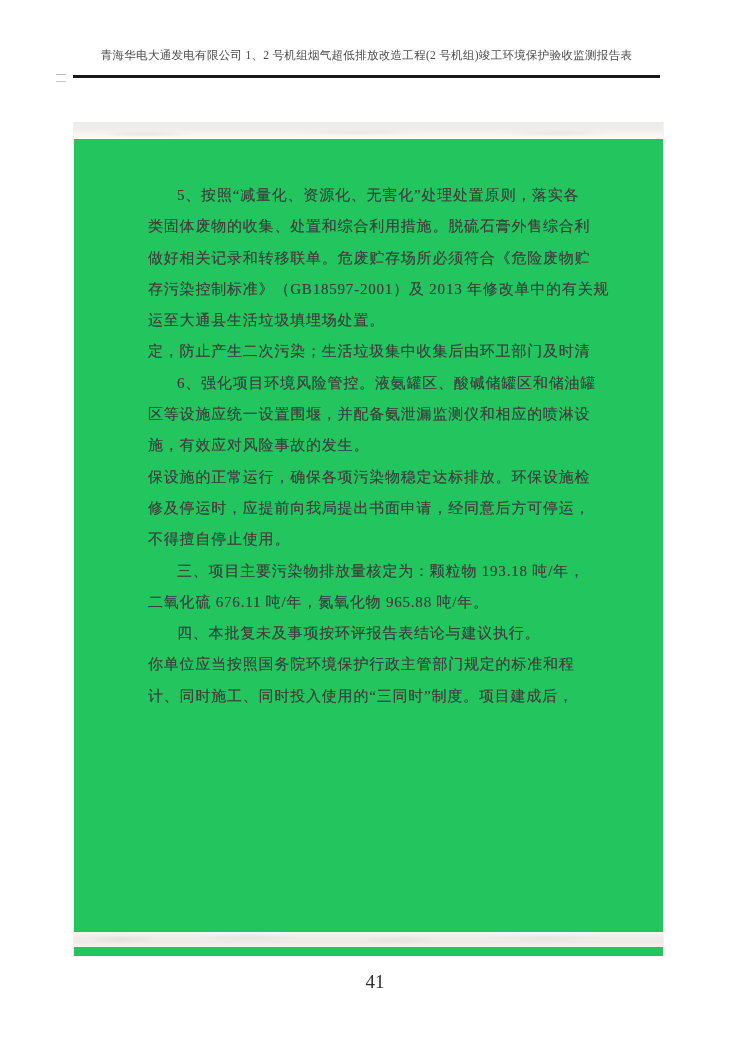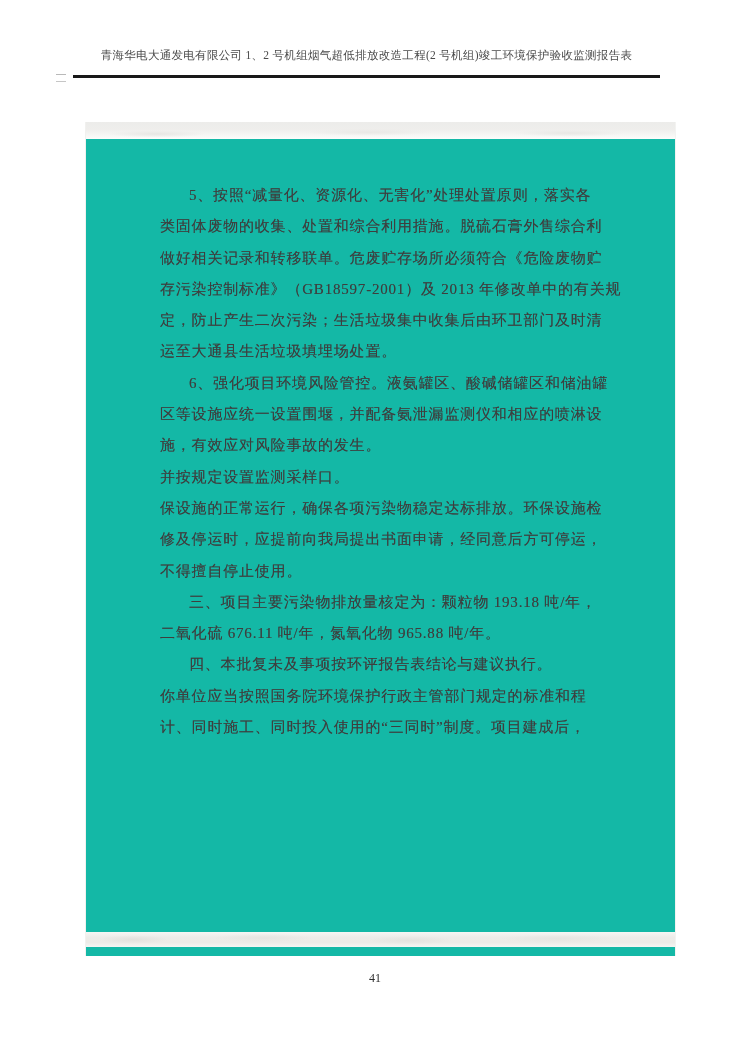--- a/index.html
+++ b/index.html
@@ -42,25 +42,25 @@
     top: 74px;
     left: 56px;
     width: 10px;
     height: 6px;
     border-top: 1px solid #b9b9b9;
     border-bottom: 1px solid #c6c6c6;
   }
   
   .scan {
     position: absolute;
-    left: 85px;
+    left: 73px;
     top: 122px;
     width: 589px;
     height: 834px;
-    background: #14b8a6;
+    background: #22c55e;
     border-left: 1px solid #f1f1ef;
     border-right: 1px solid #f3f3f1;
   }
   .scan-top-band {
     position: absolute;
     top: 0;
     left: 0;
     right: 0;
     height: 17px;
     background:
@@ -101,21 +101,21 @@
   .line.indent {
     padding-left: 29px;
   }
   
   .page-number {
     position: absolute;
     top: 971px;
     left: 0;
     width: 750px;
     text-align: center;
-    font-size: 12px;
+    font-size: 19px;
     color: #2e2e2e;
   }
 </style>
 </head>
 <body>
 
 <div class="page">
 
   <div class="header-title">青海华电大通发电有限公司 1、2 号机组烟气超低排放改造工程(2 号机组)竣工环境保护验收监测报告表</div>
   <div class="header-rule"></div>
@@ -123,28 +123,27 @@
 
   <div class="scan">
     <div class="scan-top-band"></div>
     <div class="scan-bottom-band"></div>
 
     <div class="text-block">
       <div class="line indent">5、按照“减量化、资源化、无害化”处理处置原则，落实各</div>
       <div class="line">类固体废物的收集、处置和综合利用措施。脱硫石膏外售综合利</div>
       <div class="line">做好相关记录和转移联单。危废贮存场所必须符合《危险废物贮</div>
       <div class="line">存污染控制标准》（GB18597-2001）及 2013 年修改单中的有关规</div>
+      <div class="line">运至大通县生活垃圾填埋场处置。</div>
       <div class="line">定，防止产生二次污染；生活垃圾集中收集后由环卫部门及时清</div>
-      <div class="line">运至大通县生活垃圾填埋场处置。</div>
 
       <div class="line indent">6、强化项目环境风险管控。液氨罐区、酸碱储罐区和储油罐</div>
       <div class="line">区等设施应统一设置围堰，并配备氨泄漏监测仪和相应的喷淋设</div>
       <div class="line">施，有效应对风险事故的发生。</div>
 
-      <div class="line">并按规定设置监测采样口。</div>
 
       <div class="line">保设施的正常运行，确保各项污染物稳定达标排放。环保设施检</div>
       <div class="line">修及停运时，应提前向我局提出书面申请，经同意后方可停运，</div>
       <div class="line">不得擅自停止使用。</div>
 
       <div class="line indent">三、项目主要污染物排放量核定为：颗粒物 193.18 吨/年，</div>
       <div class="line">二氧化硫 676.11 吨/年，氮氧化物 965.88 吨/年。</div>
 
       <div class="line indent">四、本批复未及事项按环评报告表结论与建议执行。</div>
 

